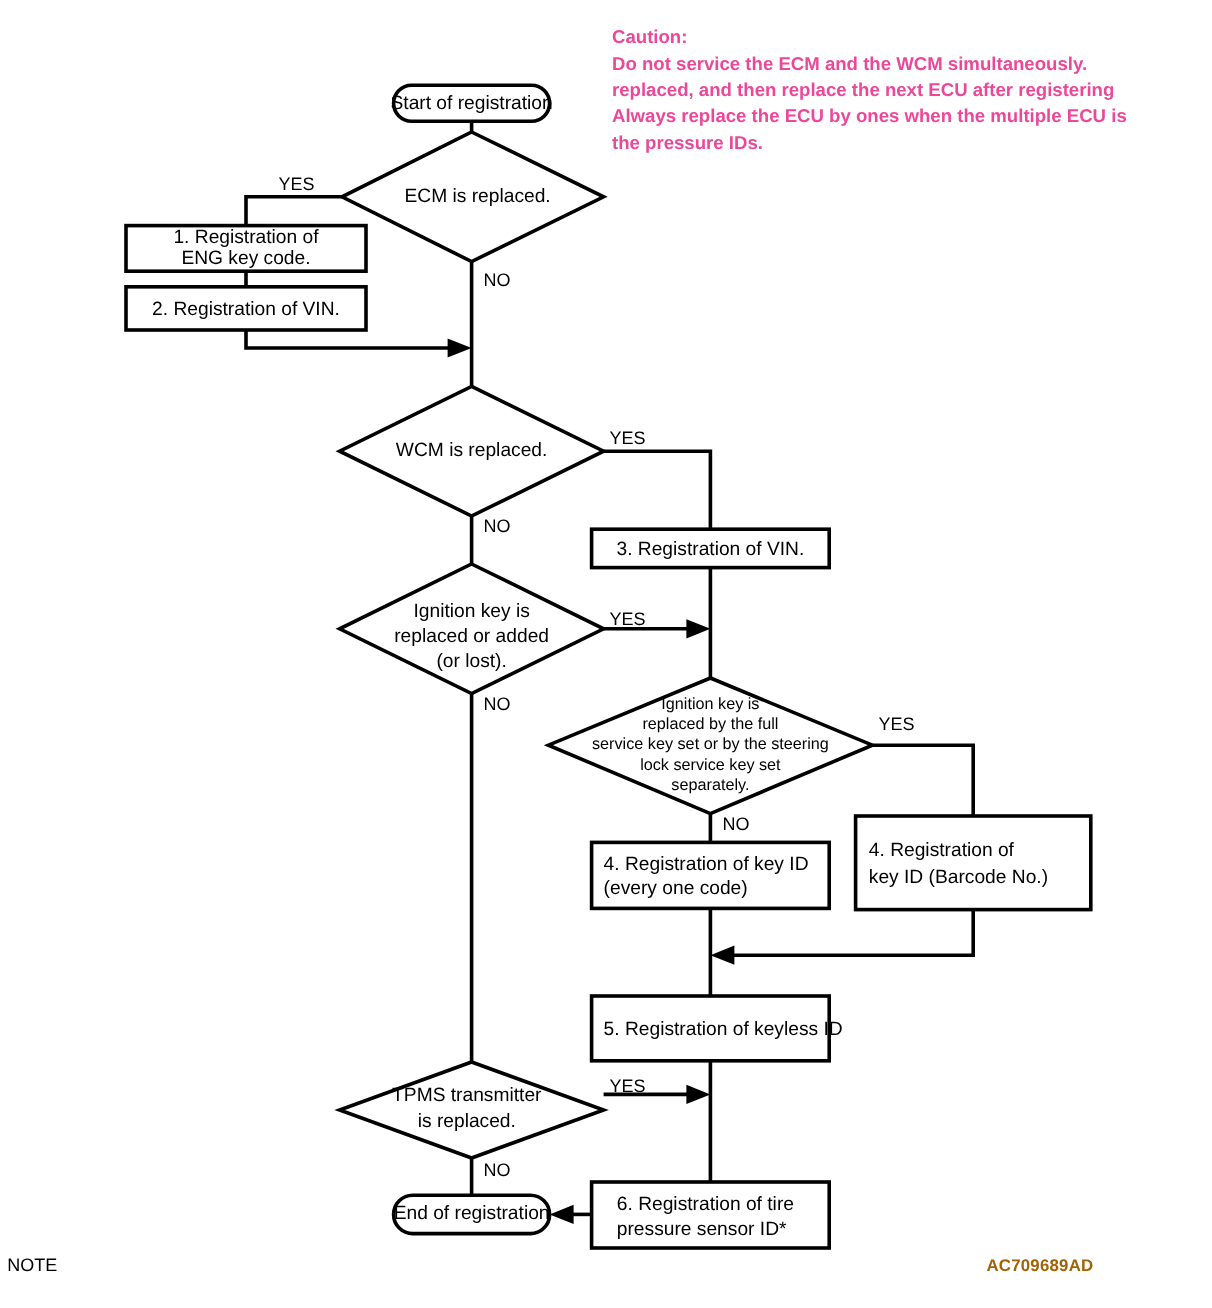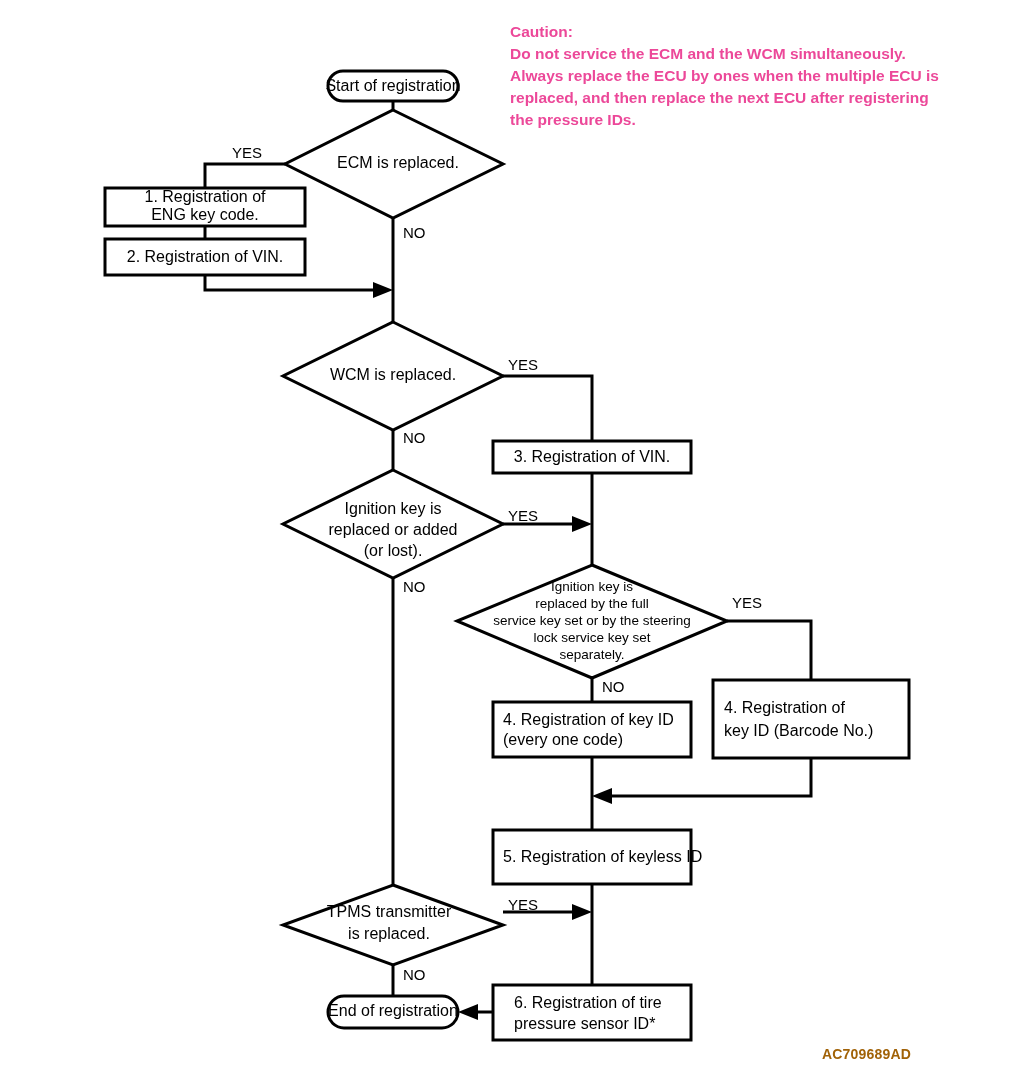--- a/index.html
+++ b/index.html
@@ -231,23 +231,24 @@
     <g>
       <rect class="shape-outline" x="328" y="996" width="130" height="32" rx="16" ry="16"></rect>
       <text class="node-text" x="393" y="1012">End of registration</text>
     </g>
 
   </svg>
 
   <div class="caution-block">
     <div>Caution:</div>
     <div>Do not service the ECM and the WCM simultaneously.</div>
+    <div>replaced, and then replace the next ECU after registering</div>
     <div>Always replace the ECU by ones when the multiple ECU is</div>
-    <div>replaced, and then replace the next ECU after registering</div>
     <div>the pressure IDs.</div>
   </div>
 
   <div class="note-block">
+    <div>NOTE</div>
   </div>
 
   <div class="ref-code">AC709689AD</div>
 
 </div>
 
 </body></html>

